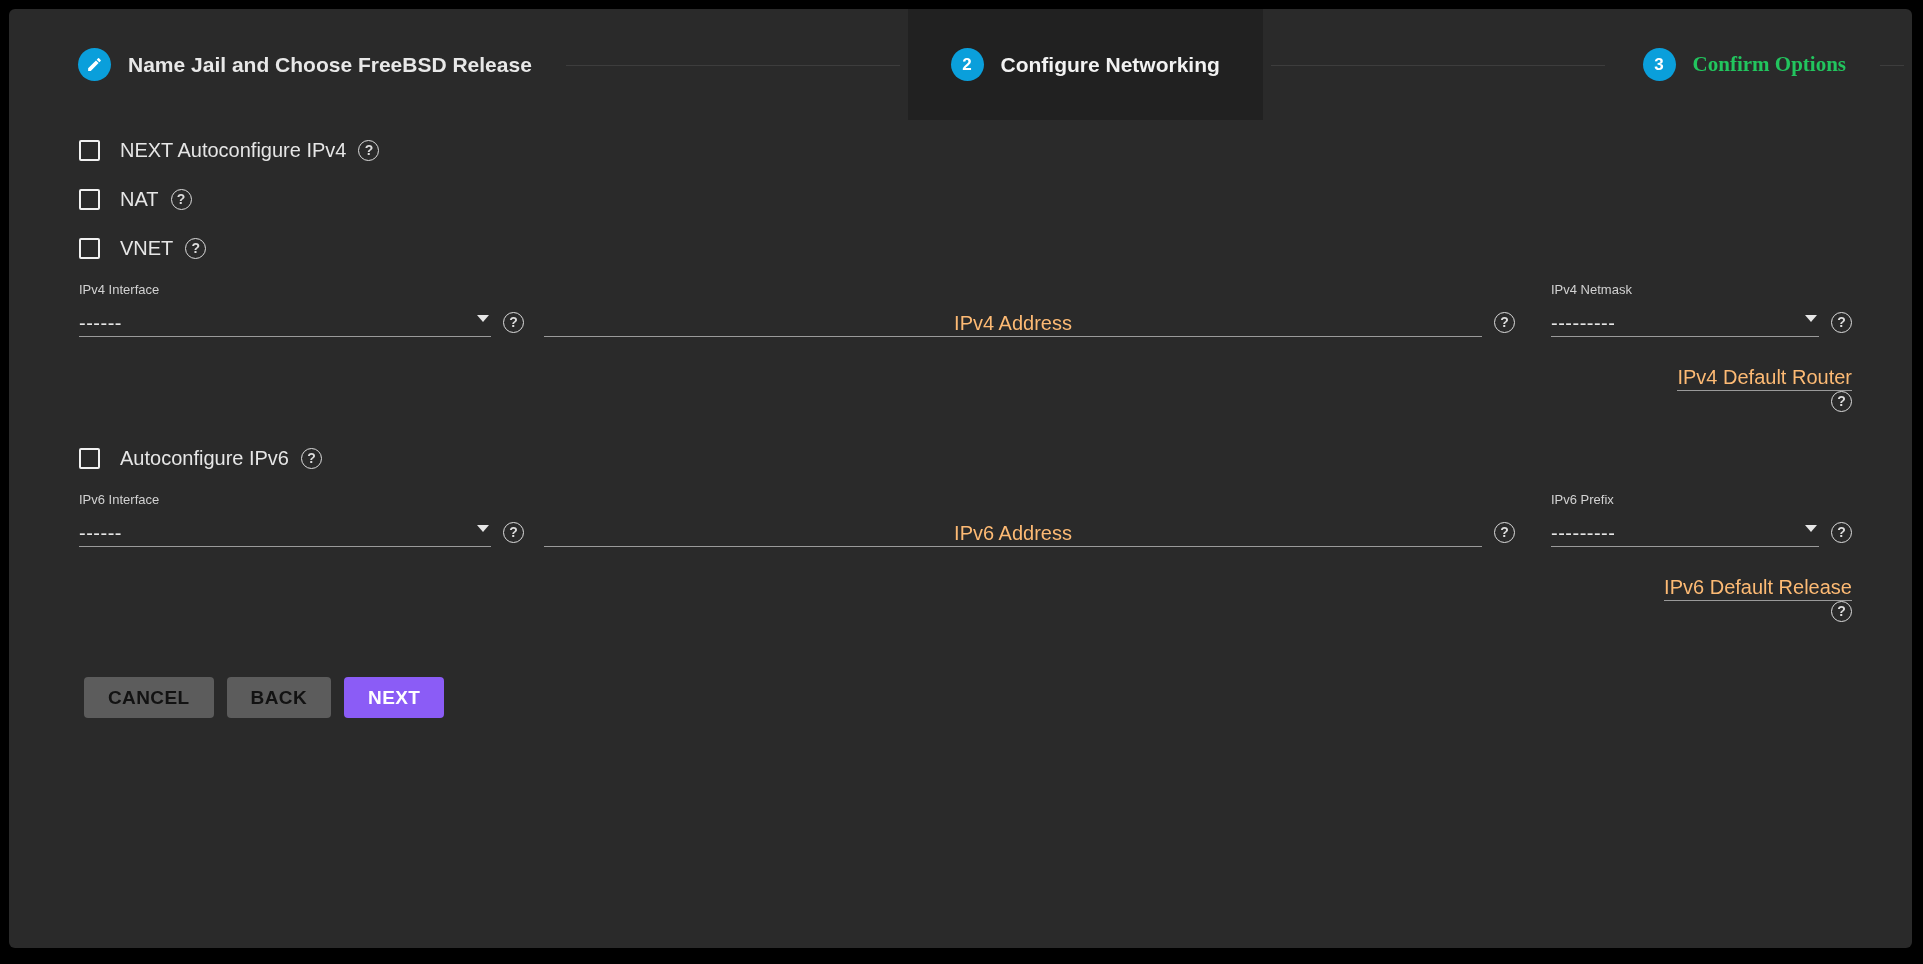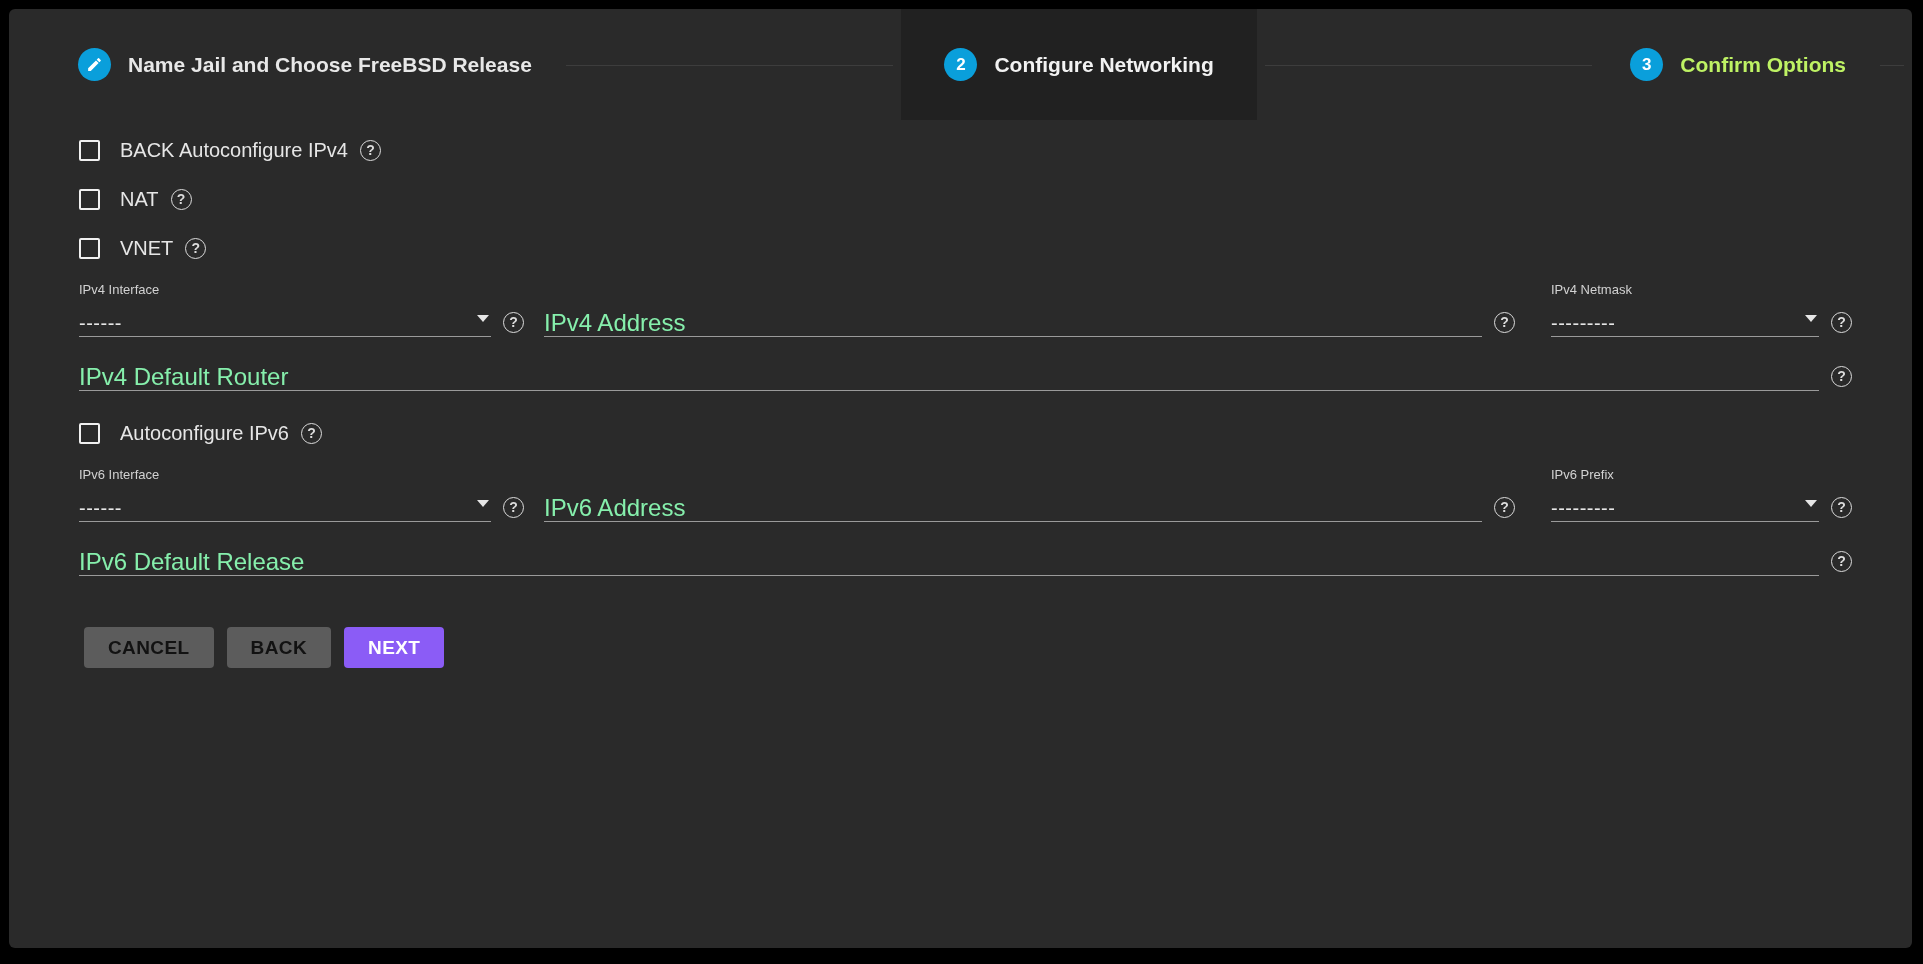--- a/index.html
+++ b/index.html
@@ -76,21 +76,21 @@
 
   .step-label {
     margin-left: 17px;
     font-size: 21px;
     font-weight: bold;
     color: #e8e8e8;
     white-space: nowrap;
   }
 
   .step-label.active { color: #f2f2f2; }
-  .step-label.pending { color: #bef264; }
+  .step-label.pending { color: #22c55e; font-family: Liberation Serif, serif; }
 
   .connector {
     flex: 1 1 auto;
     position: relative;
     min-width: 20px;
   }
 
   .connector::before {
     content: "";
     position: absolute;
@@ -172,25 +172,26 @@
   .field-value {
     font-size: 20px;
     color: #e6e6e6;
     letter-spacing: 0.5px;
     white-space: nowrap;
     min-height: 24px;
     line-height: 24px;
   }
 
   .field-placeholder {
-    font-size: 24px;
-    color: #86efac;
+    font-size: 20px;
+    color: #fdba74;
     white-space: nowrap;
     min-height: 24px;
     line-height: 24px;
+    text-align: center;
   }
 
   .select-field {
     position: relative;
   }
 
   .caret {
     position: absolute;
     right: 2px;
     bottom: 14px;
@@ -212,20 +213,21 @@
   
   .w-iface   { width: 412px; }
   .w-addr    { flex: 1 1 auto; margin-left: 20px; }
   .w-mask    { width: 268px; margin-left: 36px; }
   .w-full    { flex: 1 1 auto; }
 
   .router-row {
     display: flex;
     align-items: flex-end;
     margin-top: 28px;
+    flex-direction: column;
   }
 
   .spacer-18 { height: 18px; }
 
   
   .actions {
     display: flex;
     align-items: center;
     gap: 13px;
     padding: 51px 0 0 75px;
@@ -284,21 +286,21 @@
         <div class="step-label pending">Confirm Options</div>
       </div>
 
       <div class="connector" style="max-width:40px"></div>
     </div>
 
     <div class="form-body">
 
       <div class="checkbox-row">
         <div class="cb"></div>
-        <div class="cb-label">BACK Autoconfigure IPv4</div>
+        <div class="cb-label">NEXT Autoconfigure IPv4</div>
         <div class="help">
             <span>?</span>
           </div>
       </div>
 
       <div class="checkbox-row">
         <div class="cb"></div>
         <div class="cb-label">NAT</div>
         <div class="help">
             <span>?</span>

